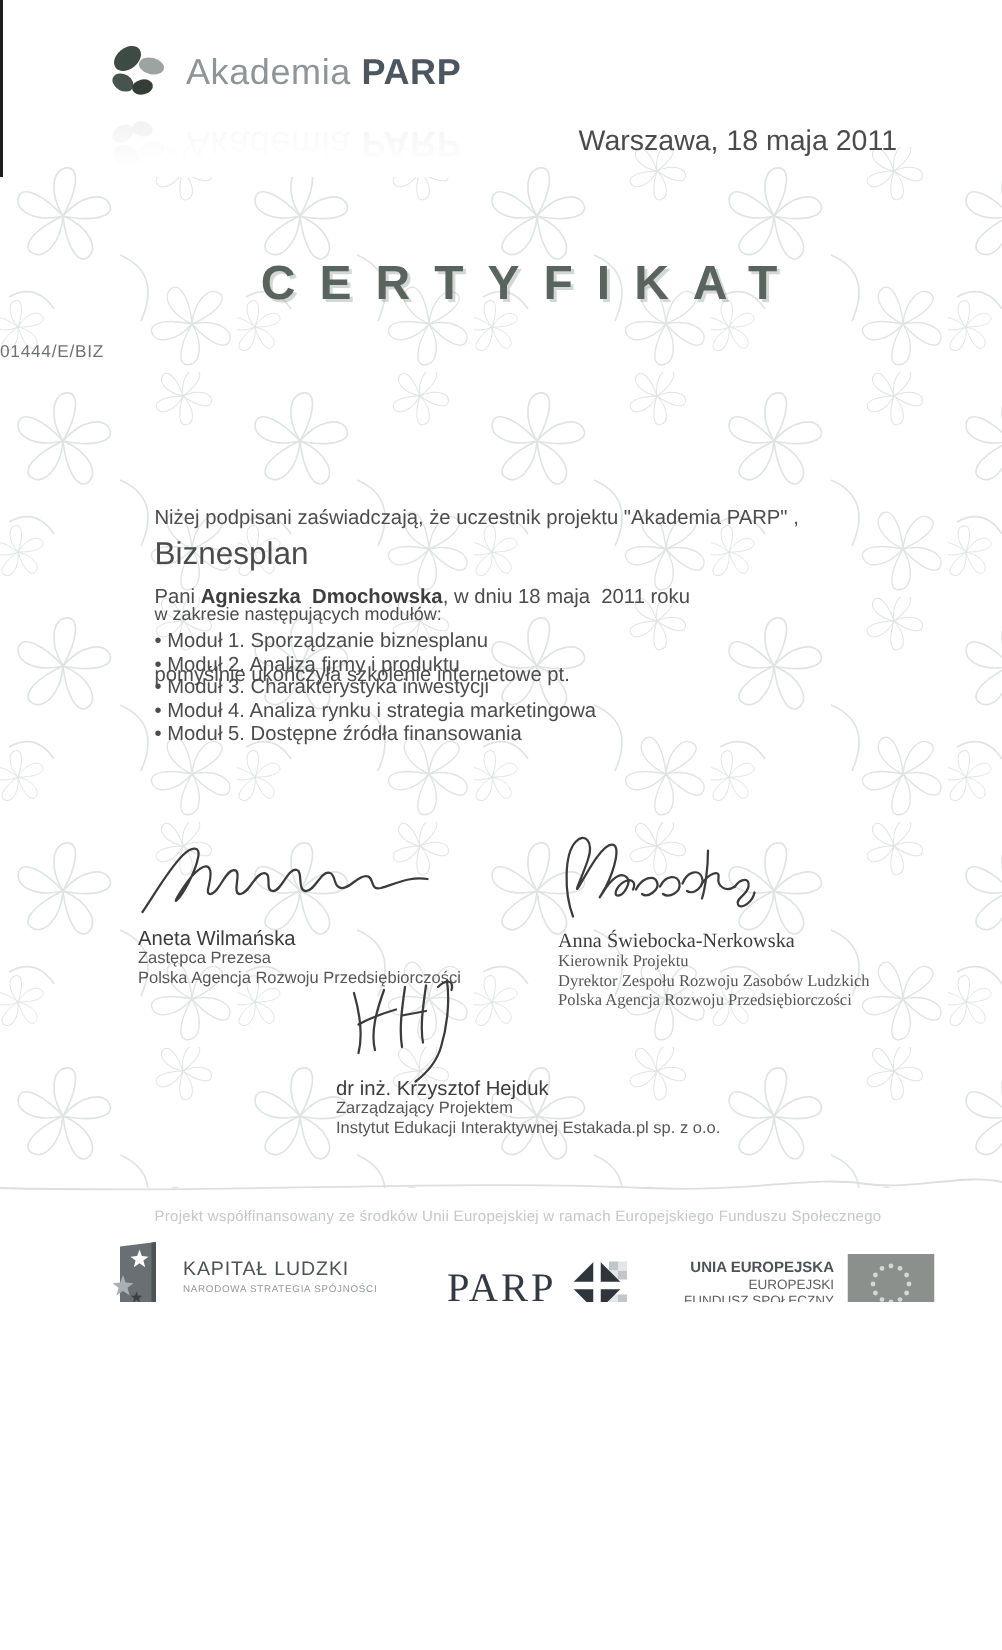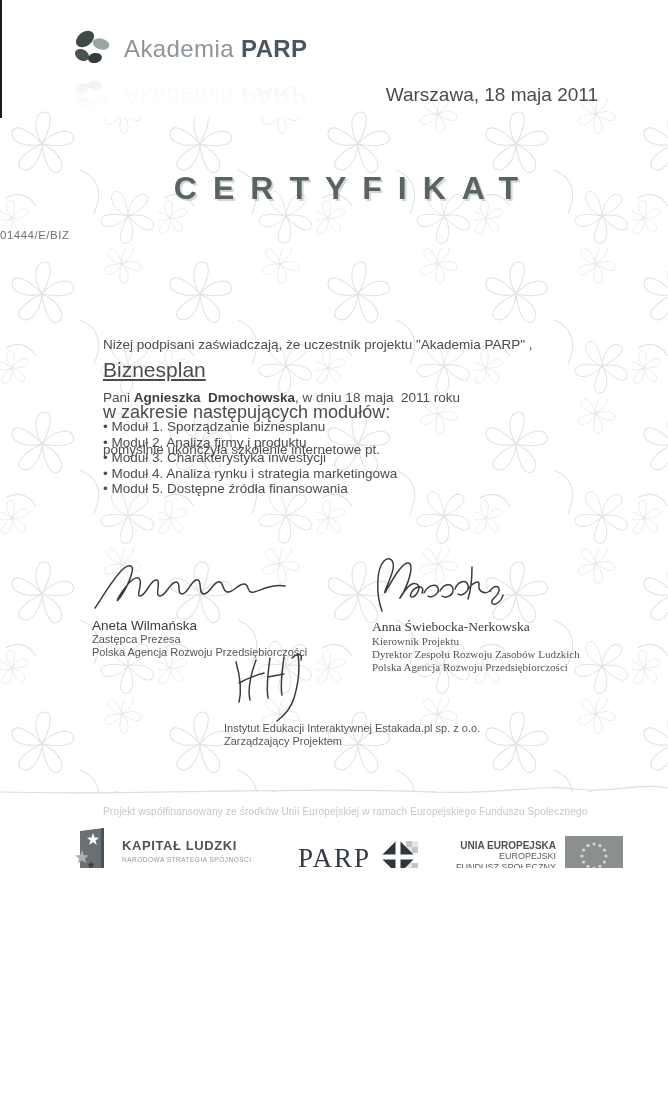--- a/index.html
+++ b/index.html
@@ -25,41 +25,41 @@
   .title { position:absolute; top:170px; left:12px; width:100%; text-align:center;
     font-size:32px; font-weight:bold; letter-spacing:16px; text-indent:16px;
     color:#59645e; text-shadow:2px 2px 0 rgba(130,140,134,.35); }
   .cert-no { position:absolute; top:229px; left:0; width:100%; text-align:left;
     font-size:11.5px; color:#6d7270; letter-spacing:.5px; }
 
   
   .intro { position:absolute; left:103px; top:301px; font-size:13.5px; line-height:17.5px;
     color:#4c4c4c; white-space:pre-wrap; }
   .bold { font-weight:bold; color:#3e3e3e; }
-  .course { position:absolute; left:103px; top:358px; font-size:21px; color:#4b4b4b;text-decoration:underline; }
-  .mod-head { position:absolute; left:103px; top:402px; font-size:18px; color:#4c4c4c; }
+  .course { position:absolute; left:103px; top:358px; font-size:21px; color:#4b4b4b; }
+  .mod-head { position:absolute; left:103px; top:402px; font-size:12px; color:#4c4c4c; }
   .modules { position:absolute; left:103px; top:419px; font-size:13.5px; line-height:15.5px; color:#4c4c4c; }
   .module::before { content:"• "; }
 
   
   .sig { position:absolute; }
   .sig svg { display:block; }
   .sig .name { font-size:13.5px; color:#3c3c3c; margin-top:4px; }
   .sig .role { font-size:11px; line-height:13px; color:#565656; }
   .sig1 { left:92px; top:556px; }
   .sig2 { left:372px; top:553px;font-family:Liberation Serif, serif; }
   .sig3 { left:224px; top:652px; }
   .sig3 .name { margin-top:-4px; }
   .script path { stroke:#3b3b3b; stroke-width:1.5; fill:none; stroke-linecap:round; }
 
   
   .crease { position:absolute; left:0; top:780px; }
   .funding { position:absolute; left:75px; top:806px; font-size:10px; color:#c3c9c5; letter-spacing:.2px;margin-left:28px; }
   .kl { position:absolute; left:74px; top:826px; display:flex; align-items:center; gap:14px; }
-  .kl-title { font-size:13px; font-weight:bold; color:#4d5256; letter-spacing:.6px; }
+  .kl-title { font-size:13px; font-weight:normal; color:#4d5256; letter-spacing:.6px; }
   .kl-sub { font-size:6.5px; color:#93989b; letter-spacing:.5px; margin-top:3px; }
   .parp { position:absolute; left:298px; top:838px; display:flex; align-items:center; gap:8px; }
   .parp-text { font-family:"Liberation Serif", serif; font-size:27px; color:#333a45; letter-spacing:2px; }
   .ue { position:absolute; left:452px; top:836px; display:flex; align-items:center; gap:9px; }
   .ue-text { width:104px; text-align:right; }
   .ue-l1 { font-size:10px; font-weight:bold; color:#4d5256; }
   .ue-l2, .ue-l3 { font-size:9px; color:#5a5f62; line-height:11px; }
 </style>
 </head>
 <body>
@@ -169,22 +169,23 @@
     <svg class="script" width="100" height="70" viewBox="0 0 100 70">
       <path d="M12,10 C16,24 18,38 15,50"></path>
       <path d="M32,8 C27,22 23,36 26,48"></path>
       <path d="M15,31 C24,26 33,23 40,21"></path>
       <path d="M46,6 C44,20 42,34 44,46"></path>
       <path d="M60,5 C58,19 56,33 58,43"></path>
       <path d="M44,25 L60,22"></path>
       <path d="M74,2 C76,16 74,33 70,46 C67,56 61,63 53,69"></path>
       <path d="M68,6 C73,1 79,1 77,8"></path>
     </svg>
+    <div class="name">dr inż. Krzysztof Hejduk</div>
+    <div class="role">Zarządzający Projektem</div>
     <div class="role">Instytut Edukacji Interaktywnej Estakada.pl sp. z o.o.</div>
-    <div class="role">Zarządzający Projektem</div>
   </div>
 
   <svg class="crease" width="668" height="20">
     <path d="M0,12 C150,16 300,6 430,12 C500,15 540,4 575,9 C610,14 642,2 668,8" stroke="#dcdfdd" stroke-width="1.2" fill="none"></path>
   </svg>
 
   <div class="funding">Projekt współfinansowany ze środków Unii Europejskiej w ramach Europejskiego Funduszu Społecznego</div>
 
   <div class="kl">
     <svg width="34" height="48" viewBox="0 0 34 48">

